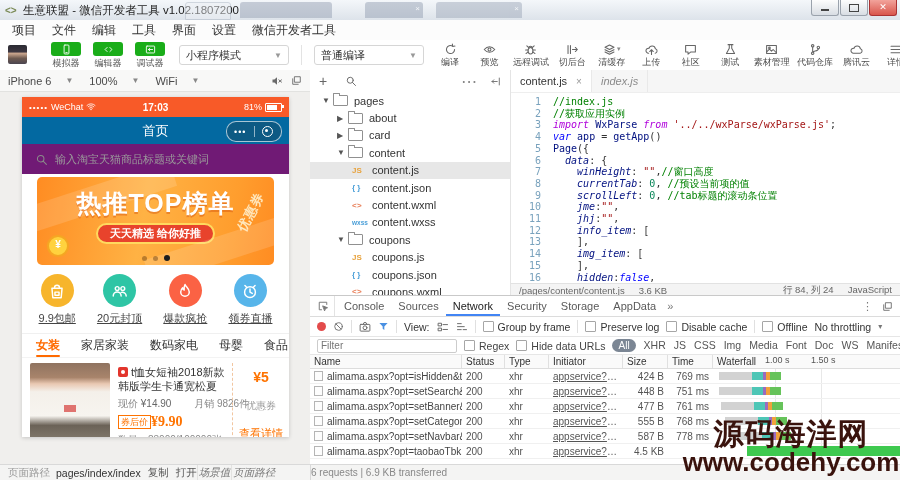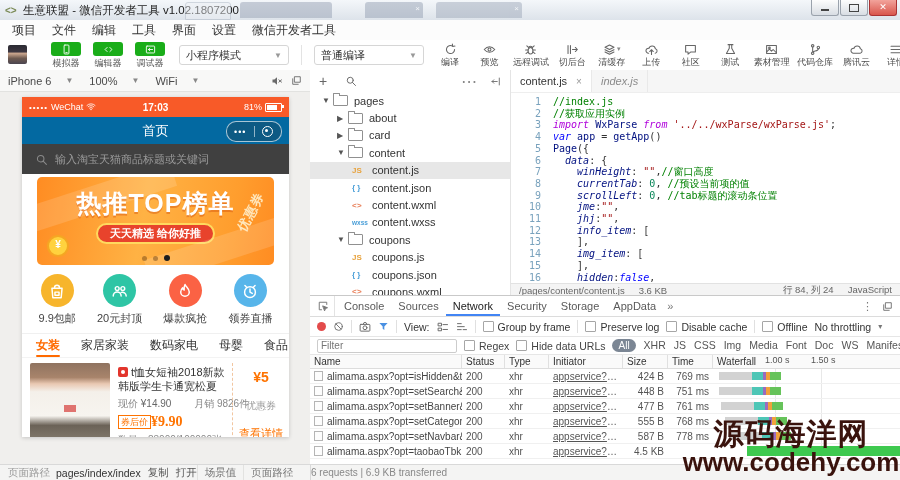--- a/index.html
+++ b/index.html
@@ -63,38 +63,38 @@
   .batt:after{content:"";position:absolute;right:-3px;top:1.5px;width:2px;height:3px;background:#fff;}
   .pnav{height:27px;background:#0369a1;color:#fff;position:relative;display:flex;align-items:center;justify-content:center;}
   .pnavtitle{font-size:13px;}
   .capsule{position:absolute;right:7px;top:4px;width:54px;height:19px;border:1px solid rgba(255,255,255,.65);
            background:rgba(60,20,0,.18);border-radius:10px;display:flex;align-items:center;}
   .capsule .cd{flex:1;text-align:center;color:#fff;font-size:9px;letter-spacing:1px;line-height:8px;}
   .capsule .cdiv{width:1px;height:11px;background:rgba(255,255,255,.55);}
   .capsule .tgt{flex:1;display:flex;justify-content:center;}
   .capsule .tgt i{width:9px;height:9px;border:1.5px solid #fff;border-radius:50%;position:relative;display:block;}
   .capsule .tgt i:after{content:"";position:absolute;left:2px;top:2px;width:3px;height:3px;background:#fff;border-radius:50%;}
-  .psearch{height:30px;display:flex;align-items:center;padding:0 13px;color:#9b9b9b;font-size:11px;gap:7px;background:#404040;}
+  .psearch{height:30px;display:flex;align-items:center;padding:0 13px;color:#9b9b9b;font-size:11px;gap:7px;background:#701a75;}
   .psearch .mag{color:#8a8a8a;}
   .banner{margin:3px 15px 0;height:88px;border-radius:5px;position:relative;overflow:hidden;
           background:linear-gradient(100deg,#ff8c22 0%,#ffb244 45%,#ff9e2e 80%,#ff8c22 100%);}
   .banner .ray{position:absolute;width:160px;height:26px;background:rgba(255,255,255,.14);transform:rotate(-18deg);}
   .banner .coin{position:absolute;left:10px;bottom:8px;width:18px;height:18px;border-radius:50%;background:#ffd23e;
                 border:2px solid #f5a623;color:#fff;font-size:10px;font-weight:bold;text-align:center;line-height:16px;}
   .banner .corner{position:absolute;right:2px;top:26px;color:rgba(255,244,214,.85);font-size:13px;font-weight:bold;
                   transform:rotate(-62deg);letter-spacing:1px;}
   .banner h1{margin:10px 0 0;text-align:center;color:#fff;font-size:25px;letter-spacing:1px;font-weight:bold;
              text-shadow:0 2px 0 rgba(200,60,0,.35);}
   .banner .pill{width:max-content;margin:3px auto 0;background:#e8432c;border:2px solid #ffd95e;border-radius:11px;
                 color:#fff;font-size:11px;font-weight:bold;padding:1px 12px;}
   .bdots{position:absolute;left:0;right:0;bottom:4px;display:flex;justify-content:center;gap:6px;align-items:center;}
   .bdots i{width:5px;height:5px;border-radius:50%;background:rgba(70,40,10,.38);}
   .bdots i.act{background:#1d1d1d;width:6px;height:6px;}
   .qnav{display:flex;justify-content:space-around;padding:9px 6px 6px;}
-  .qitem{display:flex;flex-direction:column;align-items:center;font-size:11px;color:#444;cursor:pointer;}
+  .qitem{display:flex;flex-direction:column;align-items:center;font-size:11px;color:#444;cursor:pointer;text-decoration:underline;}
   .qitem .qc{width:33px;height:33px;border-radius:50%;color:#fff;display:flex;align-items:center;justify-content:center;margin-bottom:4px;}
   .pdivider{height:1px;background:#f0f0f0;margin:1px 0 0;}
   .cattabs{display:flex;gap:21px;align-items:center;height:23px;padding:0 14px;font-size:12px;color:#333;white-space:nowrap;overflow:hidden;}
   .cattab{cursor:pointer;position:relative;padding:3px 0;}
   .cattab.act{color:#ff6a00;font-weight:bold;}
   .cattab.act:after{content:"";position:absolute;left:0;right:0;bottom:0;height:2.5px;background:#ff6a00;border-radius:2px;}
   .pcard{display:flex;padding:5px 0 5px 8px;height:82px;border-top:1px solid #f3f3f3;}
   .pimg{width:80px;height:80px;flex:none;border-radius:2px;position:relative;overflow:hidden;
         background:linear-gradient(180deg,#8f7360 0%,#a8846b 18%,#e9c8b2 26%,#f4f0ea 36%,#f7f4ef 66%,#6b6257 78%,#857d6f 100%);}
   .pimg:after{content:"";position:absolute;left:34px;top:42px;width:12px;height:7px;background:#d9534f;opacity:.8;}
@@ -112,21 +112,21 @@
   .sval{color:#fe7301;font-size:14px;font-weight:bold;}
   .slab{color:#999;font-size:10px;}
   .sdet{color:#fe7301;font-size:11px;}
   
   .statusbar{position:absolute;left:0;right:0;bottom:0;height:15px;background:#f4f4f3;border-top:1px solid #d9d9d9;
              display:flex;align-items:center;font-size:10.5px;color:#666;}
   .sb-left{width:310px;flex:none;display:flex;align-items:center;height:100%;}
   .sb-left .plab{color:#999;margin:0 6px 0 8px;}
   .sb-left .ppath{color:#333;}
   .sb-left .plink{color:#555;margin-left:7px;cursor:pointer;}
-  .sb-cell{height:100%;display:flex;align-items:center;padding:0 7px;border-left:1px solid #e2e2e0;color:#777;cursor:pointer;}
+  .sb-cell{height:100%;display:flex;align-items:center;padding:0 1px;border-left:1px solid #e2e2e0;color:#777;cursor:pointer;font-style:italic;}
   .sb-cell:first-of-type{margin-left:auto;}
   .sb-right{flex:1;border-left:1px solid #d9d9d9;height:100%;display:flex;align-items:center;color:#888;font-size:10px;}
   
   .tree{position:absolute;left:310px;top:70px;width:200px;height:225px;background:#fff;border-right:1px solid #e4e4e4;overflow:hidden;}
   .treebar{height:22px;display:flex;align-items:center;padding:0 9px;color:#666;gap:18px;}
   .treebar .plus{font-size:14px;line-height:14px;cursor:pointer;}
   .treebar .right{margin-left:auto;display:flex;gap:12px;align-items:center;color:#888;}
   .trow{height:17.4px;display:flex;align-items:center;font-size:11px;color:#333;cursor:pointer;white-space:nowrap;}
   .trow.sel{background:#e7e7e7;}
   .arr{width:8px;font-size:8px;color:#555;margin-right:3px;flex:none;}

